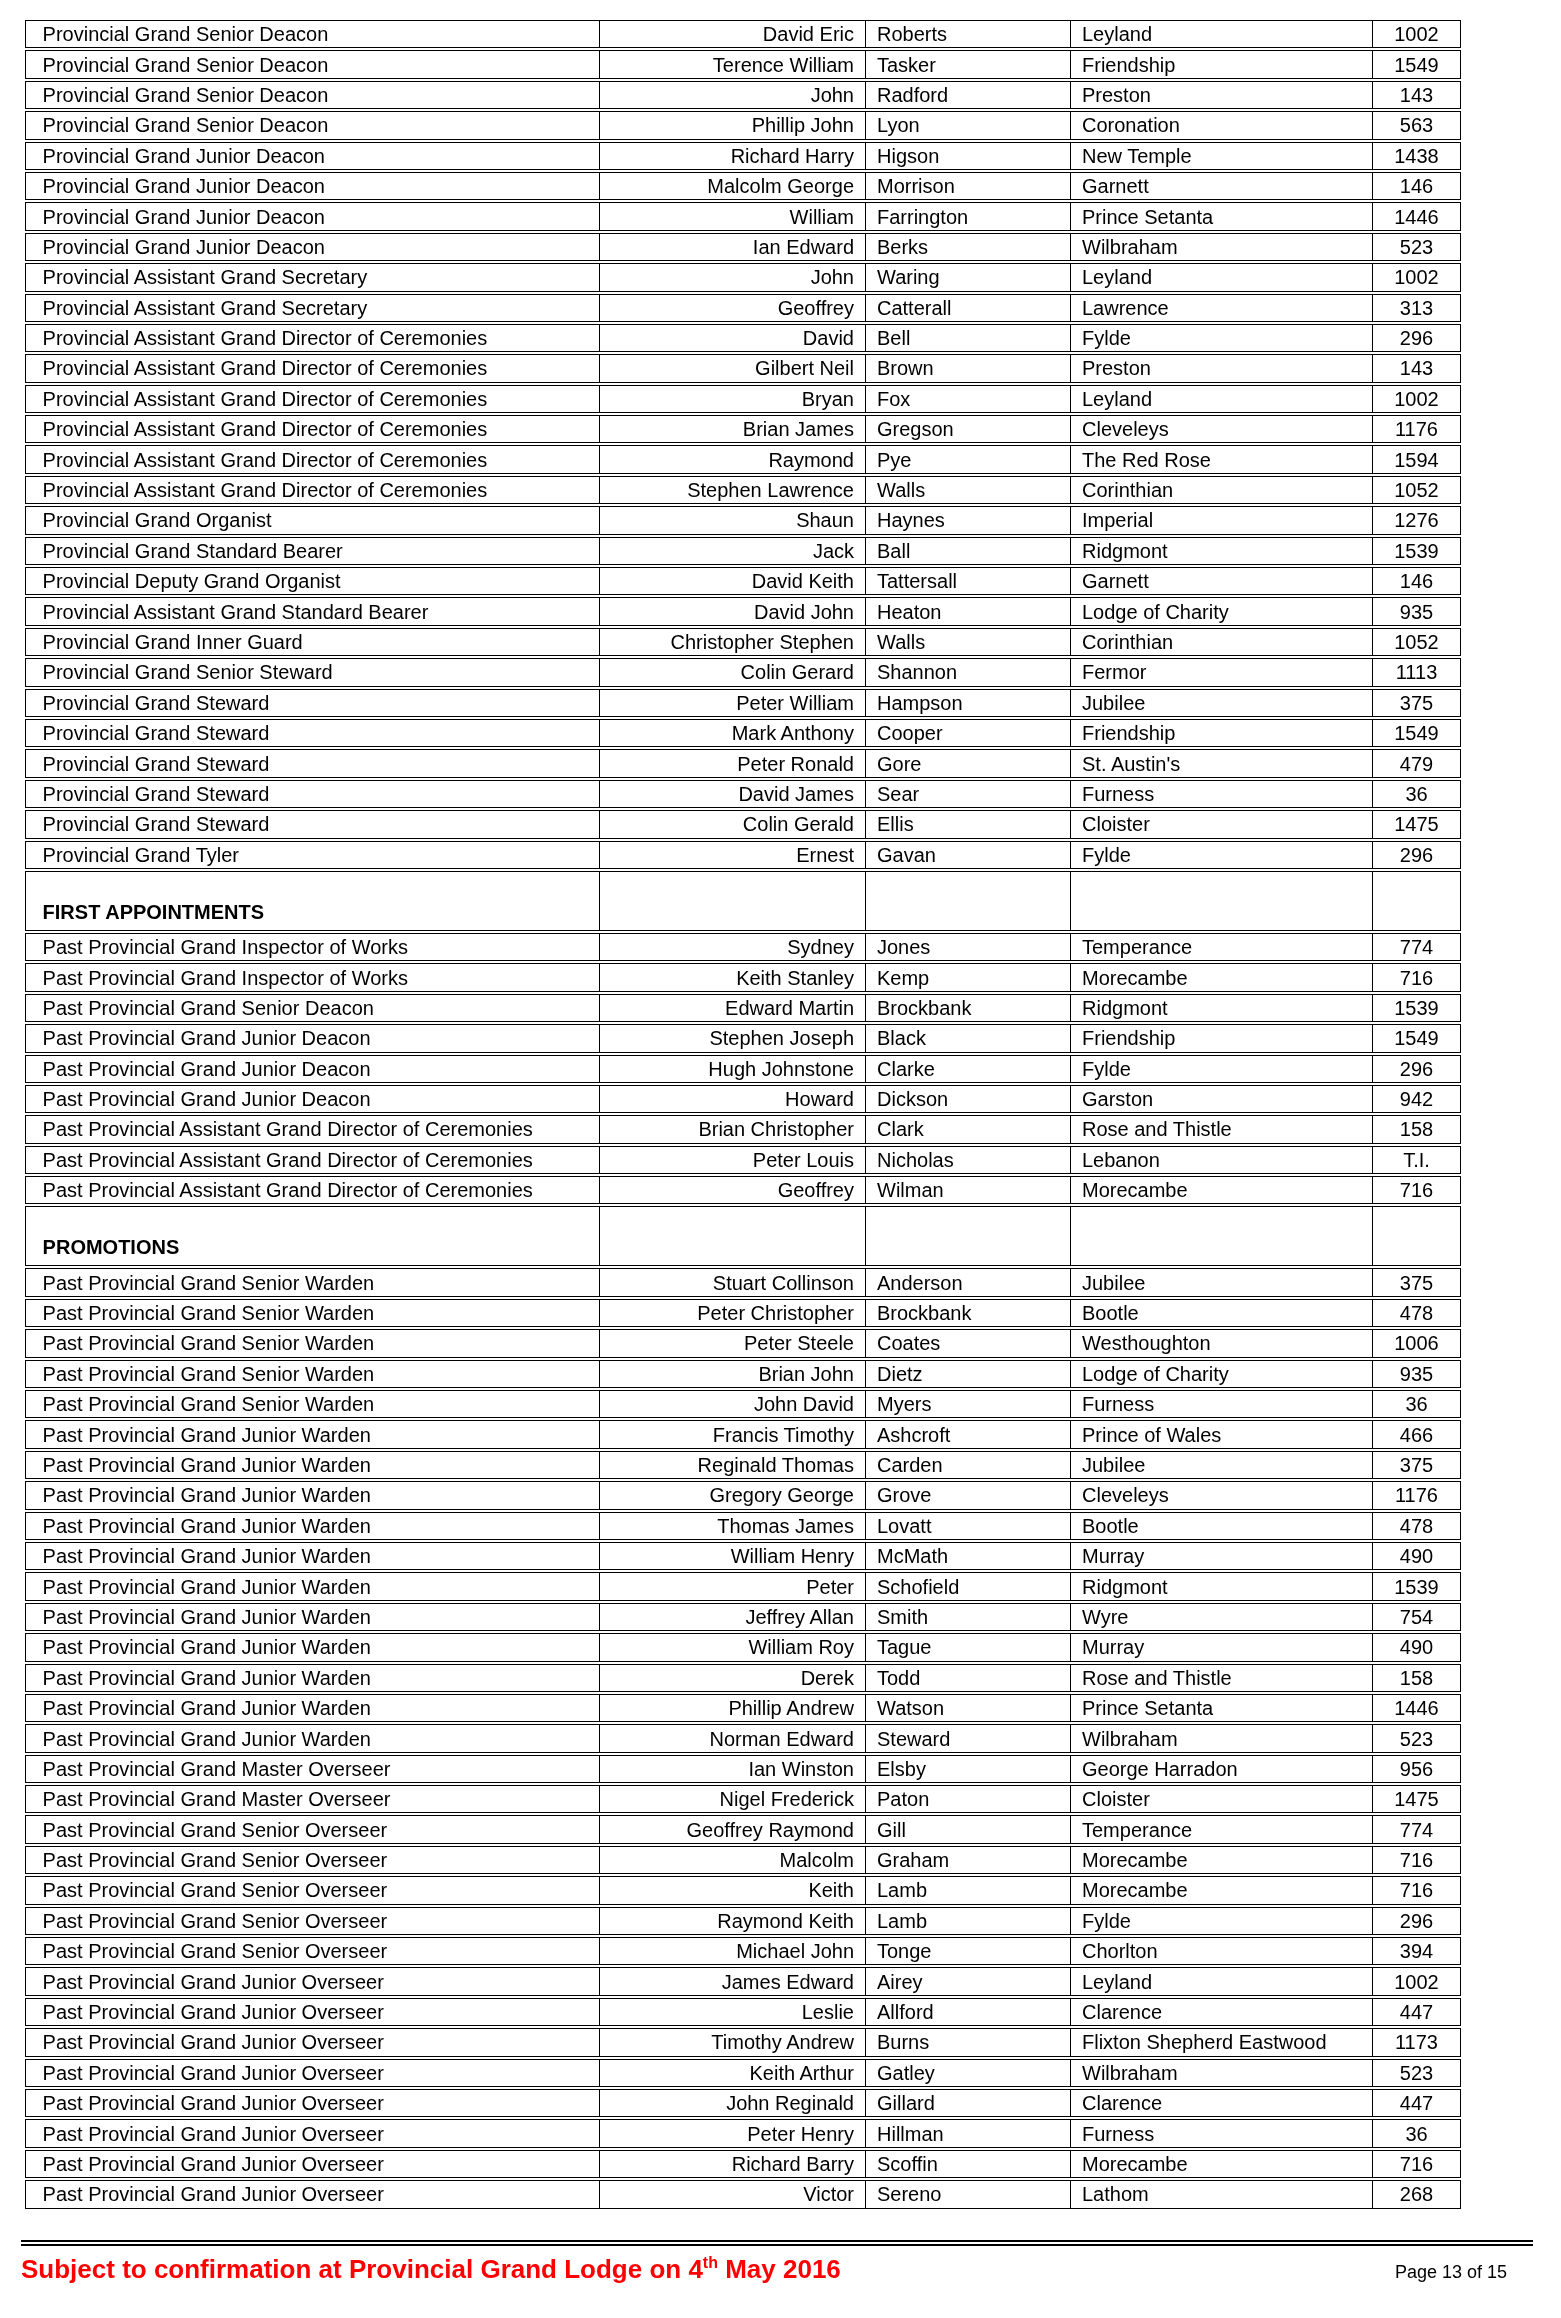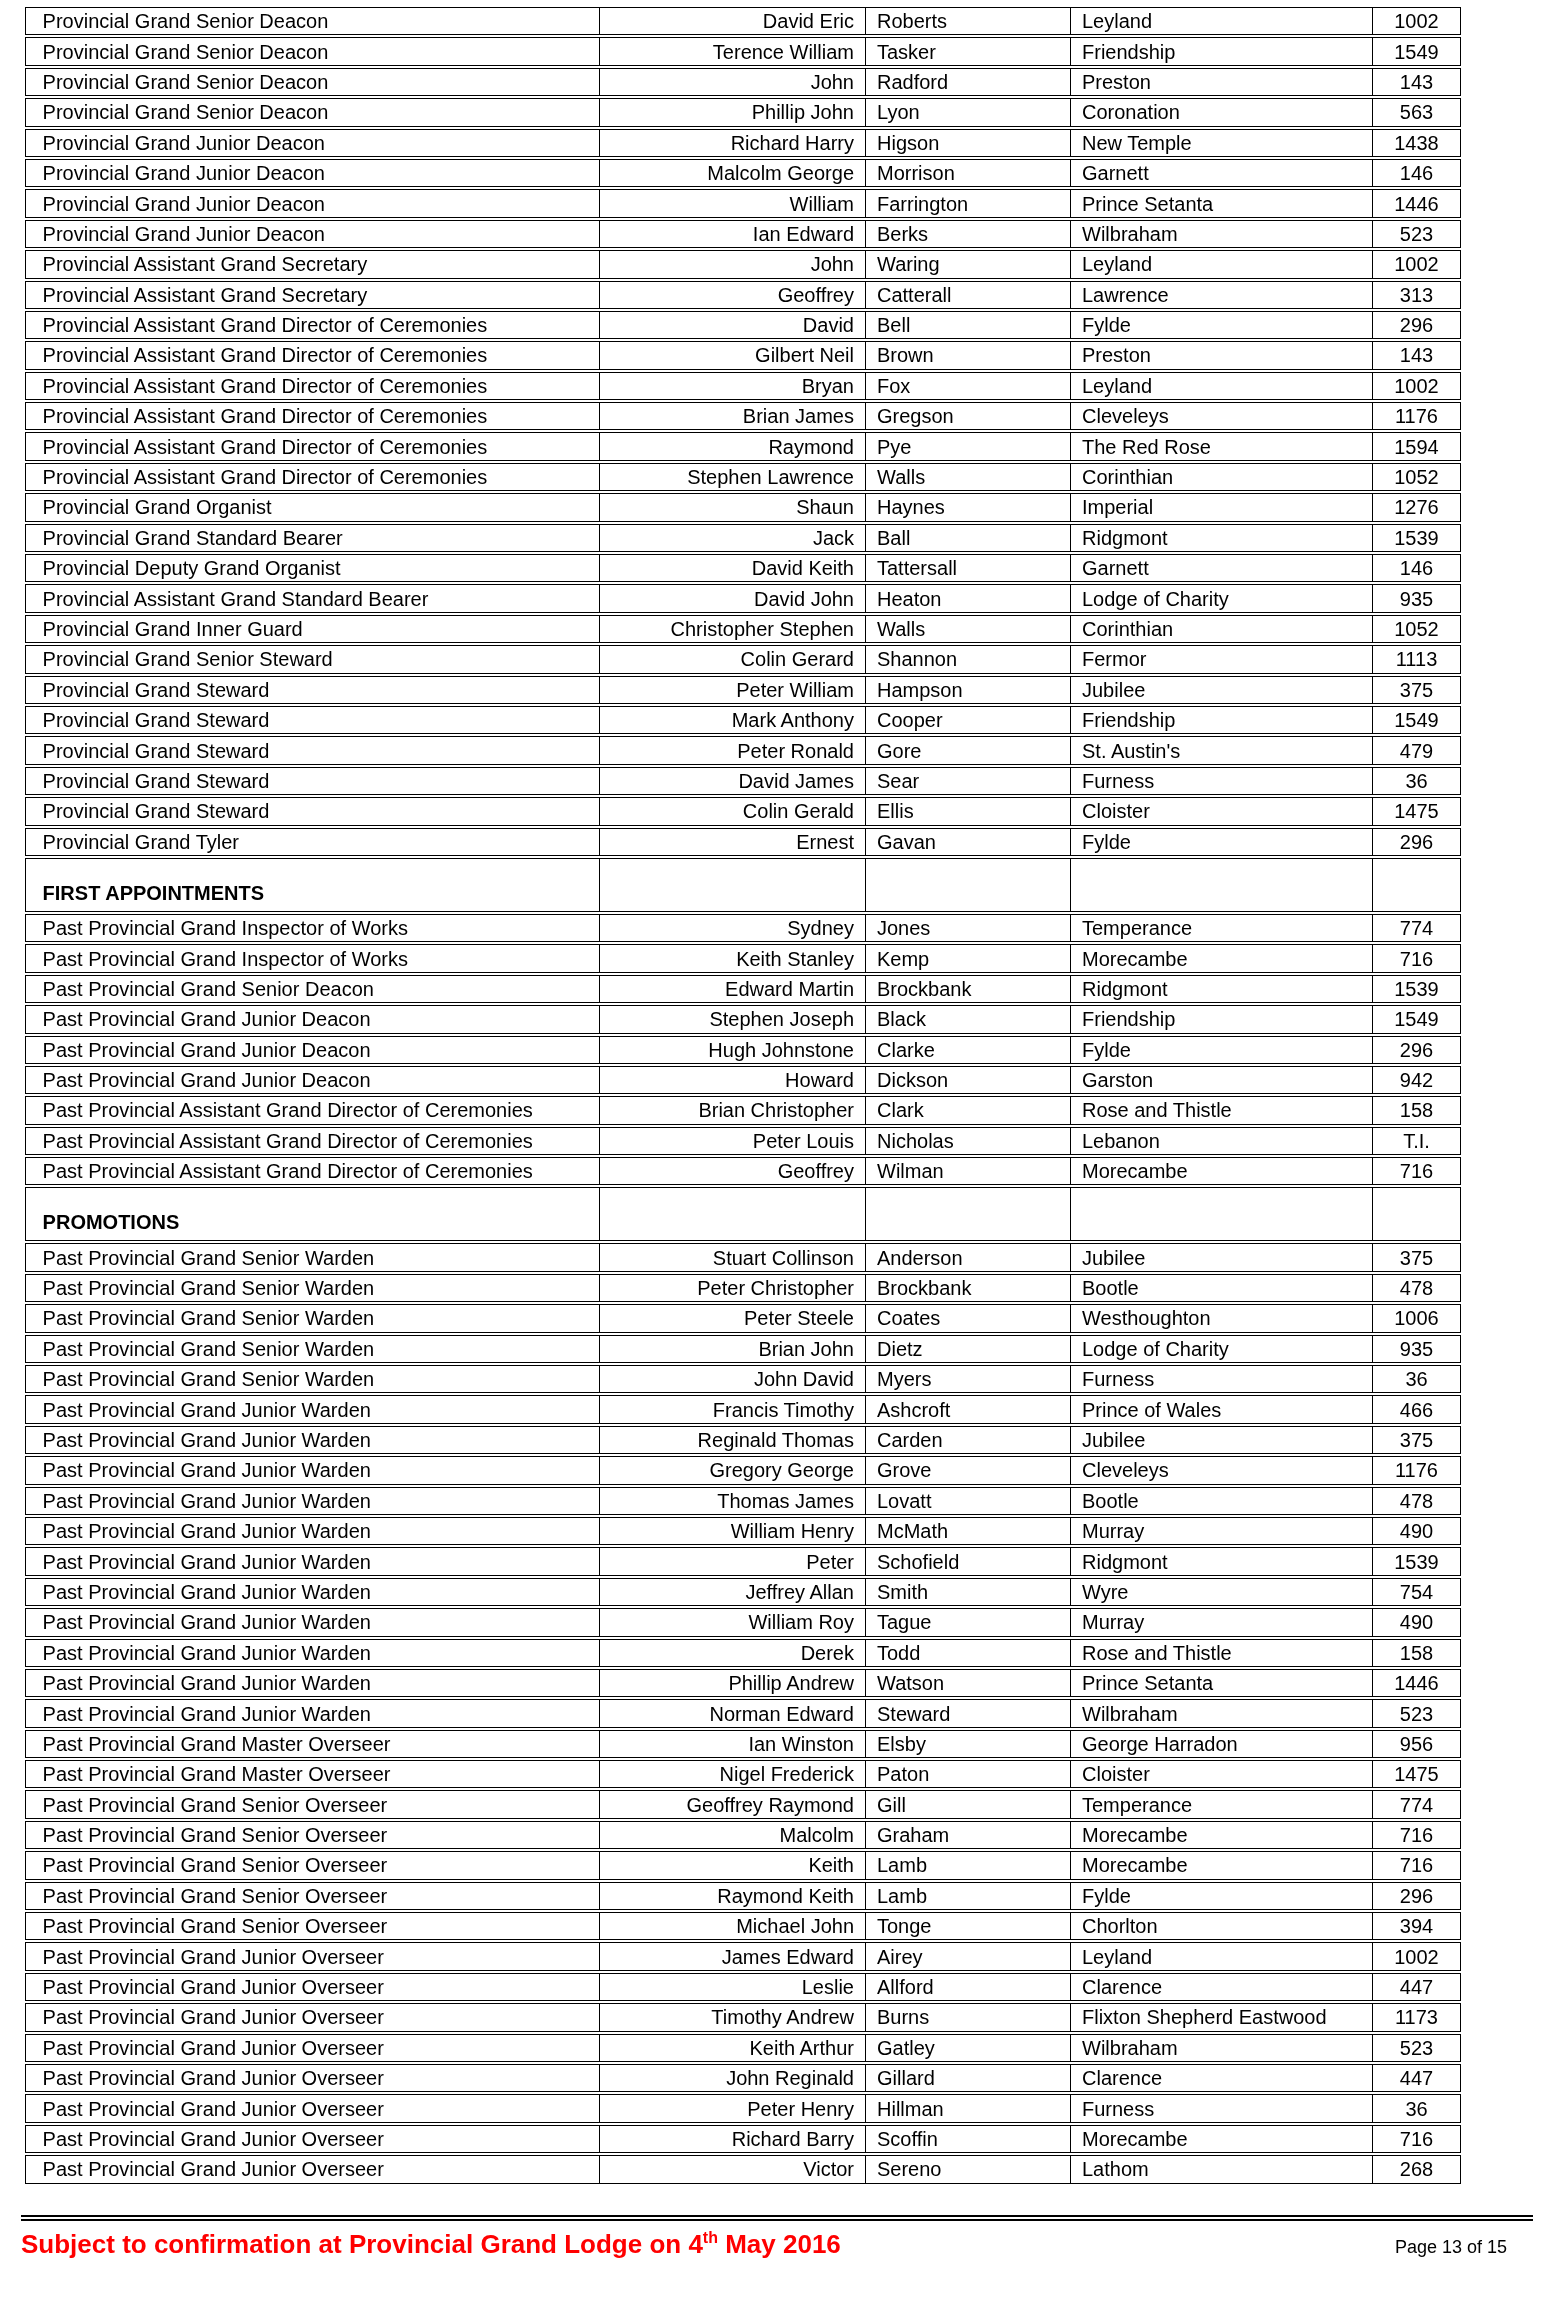--- a/index.html
+++ b/index.html
@@ -3,21 +3,21 @@
 <meta charset="utf-8">
 <style>
   html,body { margin:0; padding:0; }
   body {
     width:1561px; height:2319px;
     background:#FFFFFF; color:#000000;
     font-family:"Liberation Sans", sans-serif;
     overflow:hidden;
   }
   table.appts {
-    margin:5px 0 0 25px;
+    margin:18px 0 0 25px;
     width:1436px;
     table-layout:fixed;
     border-collapse:separate;
     border-spacing:0 2.1px;
   }
   td {
     box-sizing:border-box;
     height:28.4px;
     border-top:1.4px solid #000;
     border-bottom:1.4px solid #000;
@@ -28,21 +28,21 @@
     overflow:hidden;
     vertical-align:middle;
     padding:0;
     background:#fff;
   }
   td.col1 { border-left:1.4px solid #000; padding-left:16.6px; }
   td.col2 { text-align:right; padding-right:11px; }
   td.col3 { padding-left:11px; }
   td.col4 { padding-left:11px; }
   td.col5 { text-align:center; }
-  tr.section-row td { height:54px; }
+  tr.section-row td { height:60px; }
   tr.section-row td.col1 { font-weight:bold; vertical-align:bottom; padding-bottom:7px; }
   .footer-rule {
     margin:29px 28px 0 21px;
     height:2.1px;
     border-top:2.8px solid #000;
     border-bottom:2.1px solid #000;
   }
   .footer-row {
     display:flex;
     justify-content:space-between;

